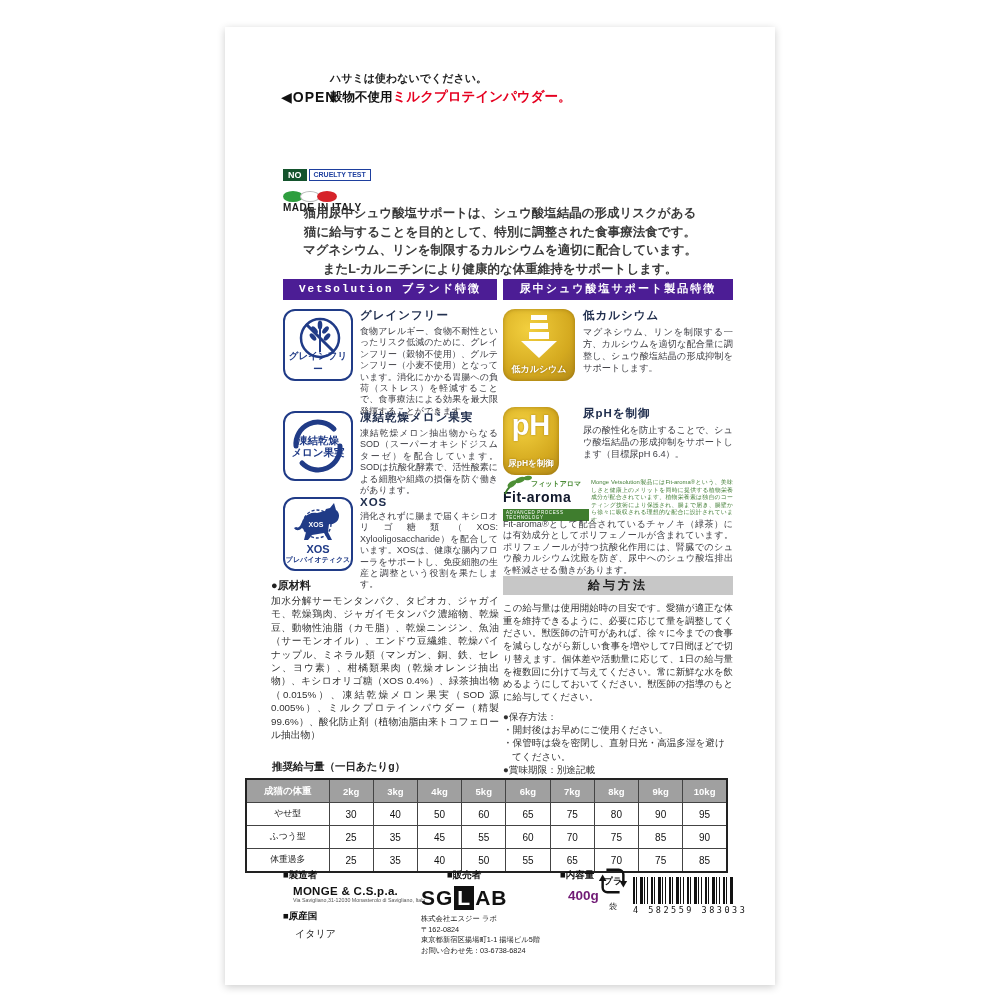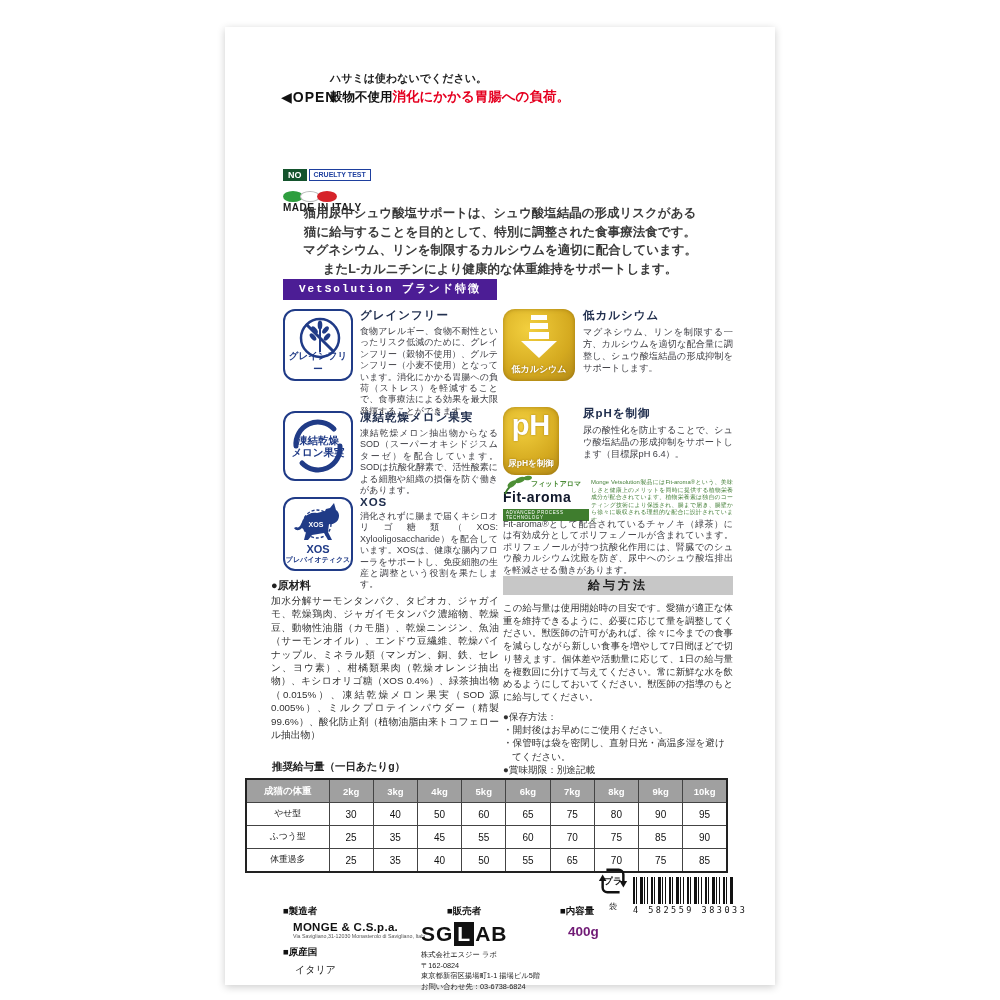--- a/index.html
+++ b/index.html
@@ -59,21 +59,21 @@
   .fit-note{font-size:5.9px;line-height:7.6px;color:#46803a;text-align:justify;}
   .fit-body{font-size:9.1px;line-height:11.4px;text-align:justify;color:#3c3c42;}
   
   .tbl-caption{font-size:10.5px;font-weight:bold;color:#222;}
   table.feed{border-collapse:collapse;table-layout:fixed;width:483px;border:2px solid #222;}
   table.feed td,table.feed th{border:1px solid #444;height:22px;text-align:center;padding:0;}
   table.feed th{background:#a0a0a0;color:#fff;font-size:9.5px;font-weight:bold;}
   table.feed td{font-size:10px;color:#111;background:#fff;}
   table.feed td.rowlab{font-size:8.8px;color:#222;}
   
-  .f-title{font-size:9.5px;font-weight:bold;color:#111;margin-top:36px;}
+  .f-title{font-size:9.5px;font-weight:bold;color:#111;}
   .f-name{font-size:11.5px;font-weight:bold;color:#111;letter-spacing:.3px;}
   .f-tiny{font-size:5.3px;color:#555;}
   .f-val{font-size:10px;color:#222;}
   .f-detail{font-size:7.3px;line-height:10.6px;color:#222;}
   .sglab{font-size:21px;font-weight:bold;color:#111;letter-spacing:1px;}
   .sglab .box{display:inline-block;background:#111;color:#fff;padding:0 3px;margin:0 1px;}
   .content-val{font-size:13.5px;font-weight:bold;color:#701a75;}
   .pla-sub{font-size:8px;color:#111;text-align:center;}
   .barcode{width:100px;height:27px;
     background:repeating-linear-gradient(90deg,#111 0 2px,#fff 2px 3px,#111 3px 4px,#fff 4px 7px,
@@ -82,37 +82,38 @@
                   color:#111;letter-spacing:2.5px;margin-top:1px;}
 </style>
 </head>
 <body>
 
 <div class="sheet">
 
   <div class="abs caution" style="left:105px;top:44px;">ハサミは使わないでください。</div>
   <div class="abs open-label" style="left:56px;top:62px;">◀OPEN</div>
   <div class="abs instr" style="left:105px;top:61px;">
-    <span>穀物不使用</span><span class="red">消化にかかる胃腸への負荷。</span>
+    <span>穀物不使用</span><span class="red">ミルクプロテインパウダー。</span>
   </div>
 
   <div class="abs" style="left:58px;top:138px;">
     <span class="no-box">NO</span><span class="ct-box">CRUELTY TEST</span>
     <div class="flag"><span class="g"></span><span class="w"></span><span class="r"></span></div>
     <div class="mii">MADE IN ITALY</div>
   </div>
 
   <div class="abs intro" style="left:40px;top:177px;">
     <div>猫用尿中シュウ酸塩サポートは、シュウ酸塩結晶の形成リスクがある</div>
     <div>猫に給与することを目的として、特別に調整された食事療法食です。</div>
     <div>マグネシウム、リンを制限するカルシウムを適切に配合しています。</div>
     <div>またL-カルニチンにより健康的な体重維持をサポートします。</div>
   </div>
 
   <div class="abs colhead" style="left:58px;top:252px;width:214px;">VetSolution ブランド特徴</div>
+  <div class="abs colhead" style="left:278px;top:252px;width:230px;">尿中シュウ酸塩サポート製品特徴</div>
 
   <div class="abs nicon" style="left:58px;top:282px;width:70px;height:72px;">
     <svg class="abs" style="left:8px;top:3px;" width="54" height="48" viewBox="0 0 54 48">
       <circle cx="27" cy="24" r="19" fill="none" stroke="#203b87" stroke-width="2.5"></circle>
       <g fill="#203b87">
         <ellipse cx="27" cy="11" rx="2.3" ry="4.5"></ellipse>
         <ellipse cx="21.5" cy="16" rx="2.2" ry="4.4" transform="rotate(-40 21.5 16)"></ellipse>
         <ellipse cx="32.5" cy="16" rx="2.2" ry="4.4" transform="rotate(40 32.5 16)"></ellipse>
         <ellipse cx="20" cy="23" rx="2.2" ry="4.4" transform="rotate(-40 20 23)"></ellipse>
         <ellipse cx="34" cy="23" rx="2.2" ry="4.4" transform="rotate(40 34 23)"></ellipse>

